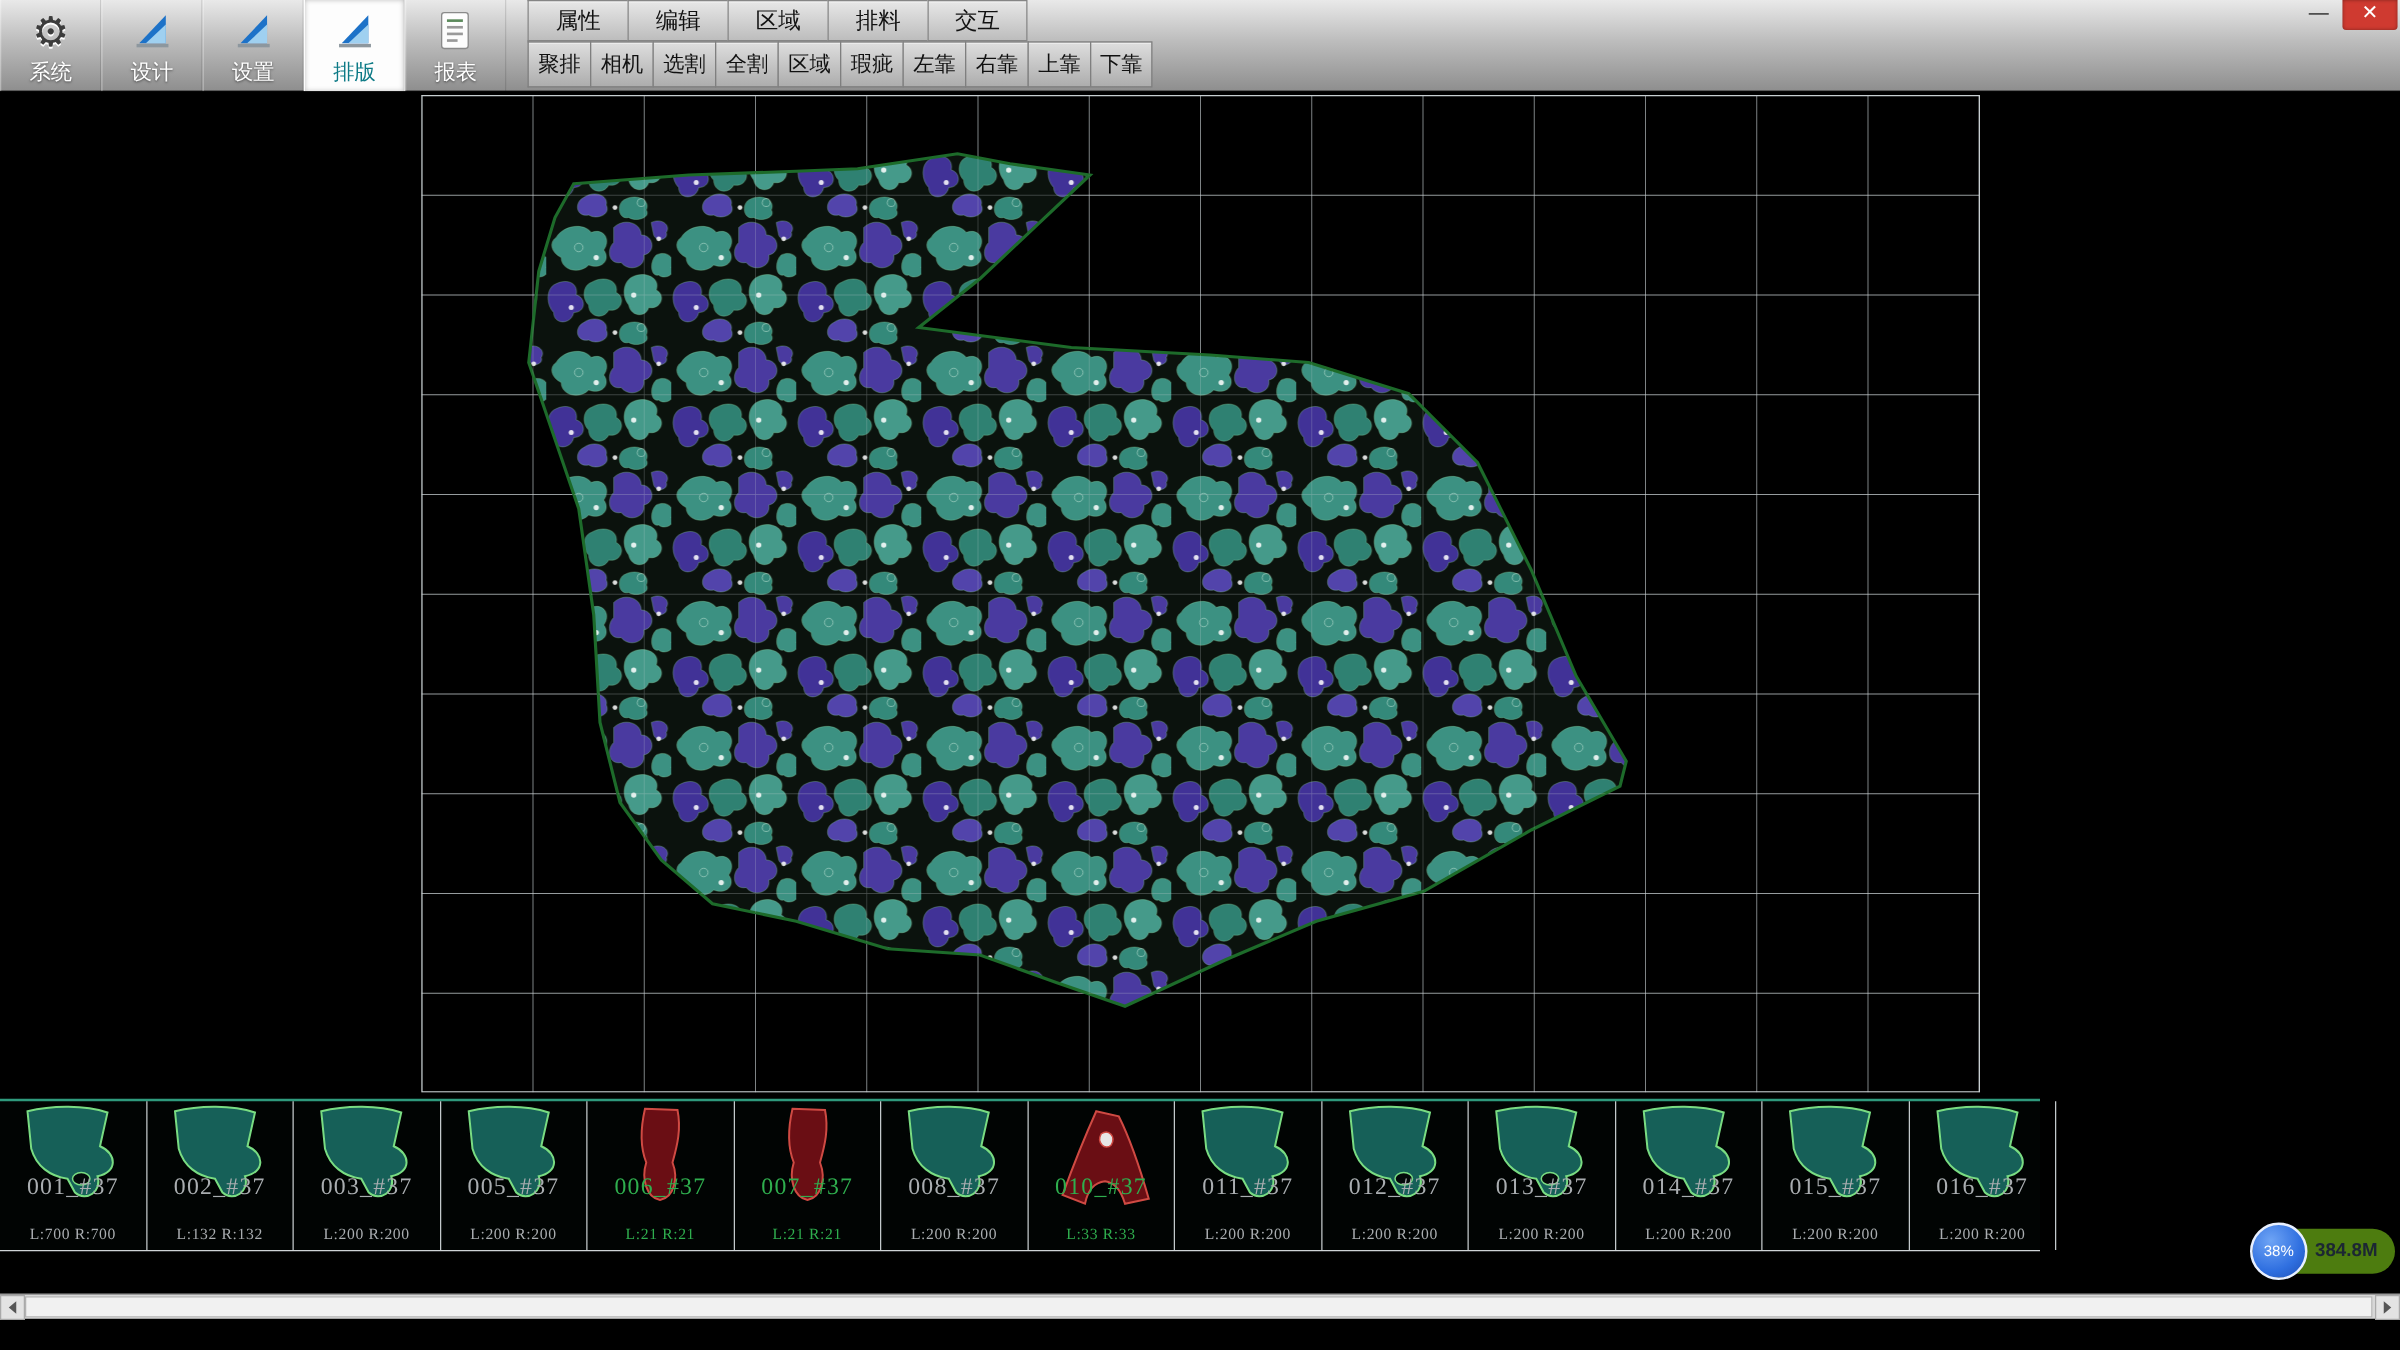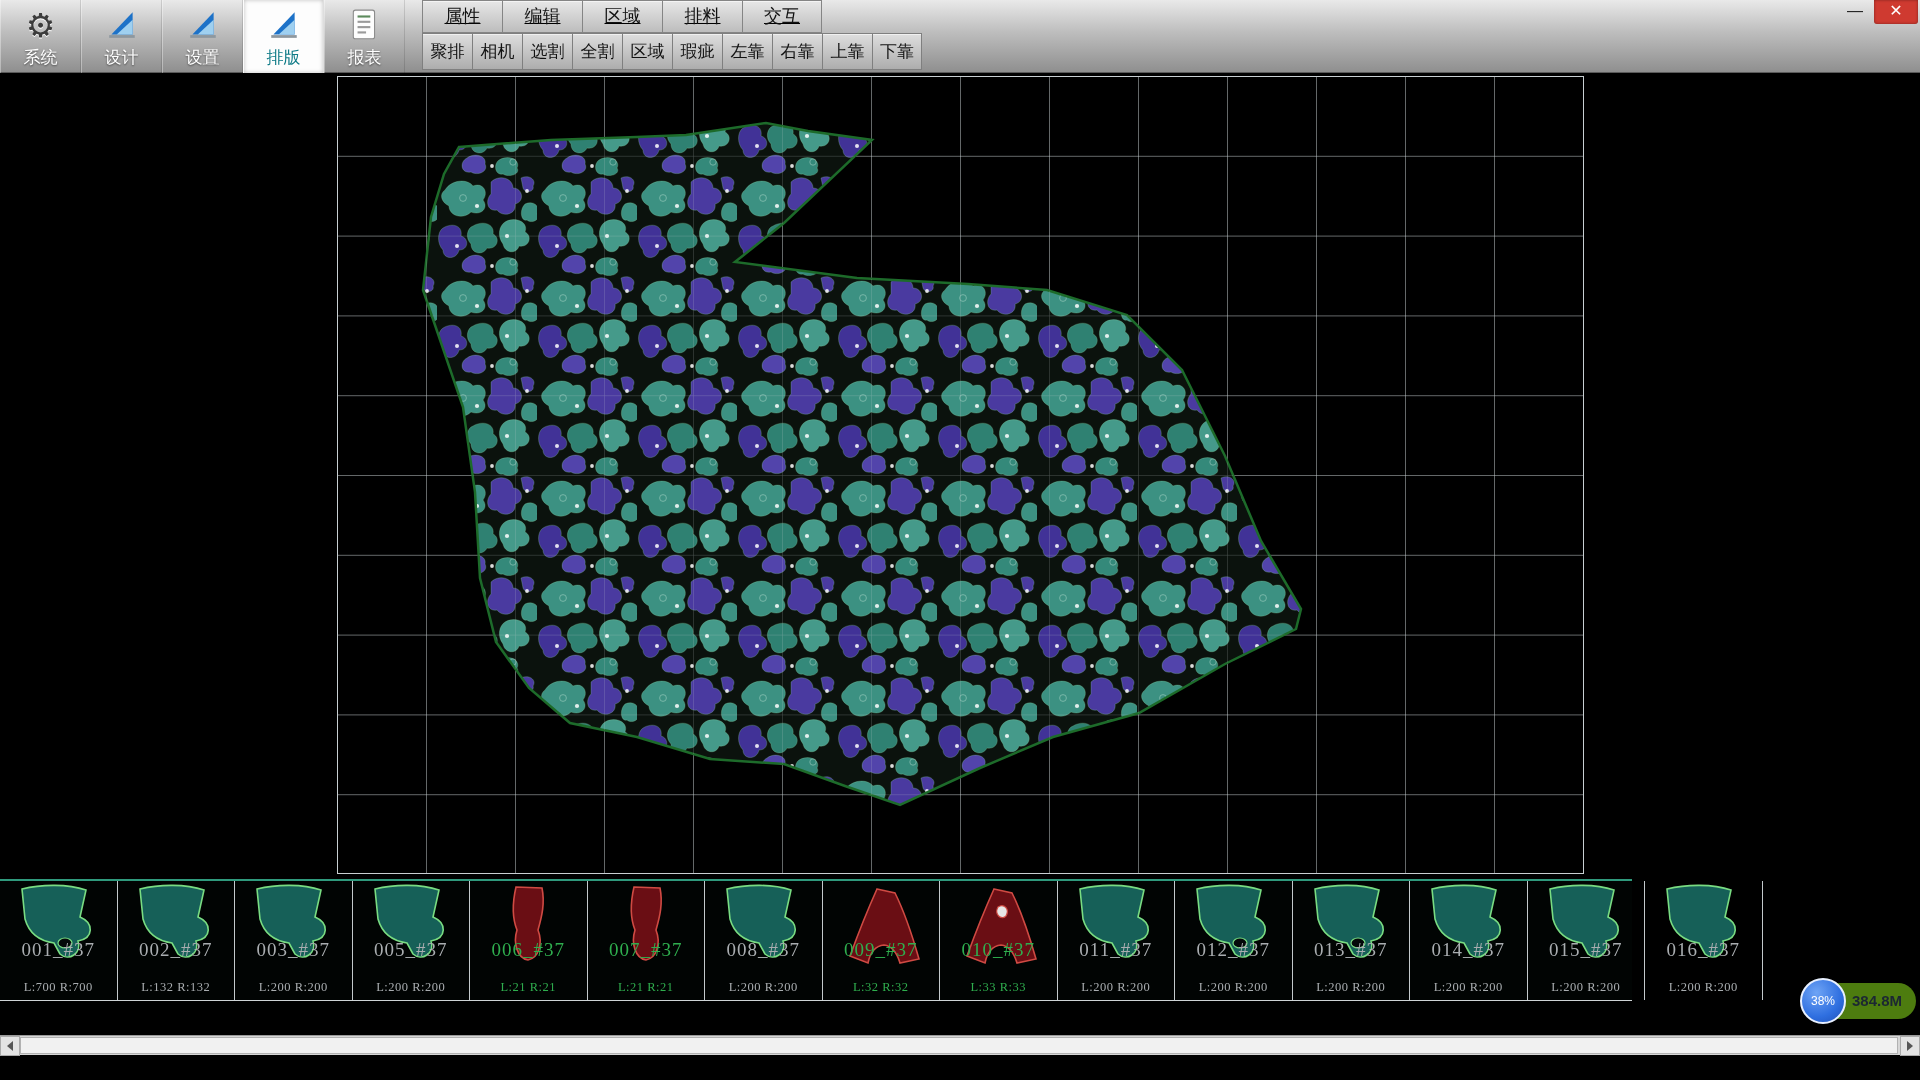--- a/index.html
+++ b/index.html
@@ -13,21 +13,21 @@
   .bigbtns { position:absolute; left:0; top:0; height:73px; display:flex; }
   .bigbtn { width:81px; height:73px; display:flex; flex-direction:column; align-items:center; justify-content:flex-start;
     padding-top:5px; cursor:default; border-right:1px solid rgba(0,0,0,.12); border-left:1px solid rgba(255,255,255,.35); }
   .bigbtn .ic { width:40px; height:40px; display:flex; align-items:center; justify-content:center; }
   .bigbtn .lbl { font-size:17px; color:#fff; text-shadow:0 1px 2px rgba(0,0,0,.55); margin-top:1px; }
   .bigbtn.selected { background:#fdfdfd; box-shadow:inset 0 0 4px rgba(0,0,0,.25); }
   .bigbtn.selected .lbl { color:#0d7a86; text-shadow:none; }
   .gear-glyph { font-size:33px; line-height:33px; color:#3c3c3c; text-shadow:0 1px 0 #fff; }
 
   .menus { position:absolute; left:422px; top:0; }
-  .menurow { display:flex;text-decoration:underline; }
+  .menurow { display:flex; }
   .menutab { width:80px; height:33px; line-height:31px; text-align:center; font-size:18px; color:#111;
     background:linear-gradient(#e7e7e7,#bdbdbd); border:1px solid #858585; border-right:none;
     box-shadow:inset 0 1px 0 #f4f4f4; }
   .menutab:last-child { border-right:1px solid #858585; }
   .toolrow { display:flex; margin-top:0; }
   .toolbtn { width:50px; height:37px; line-height:35px; text-align:center; font-size:17px; color:#111;
     background:linear-gradient(#dedede,#adadad); border:1px solid #7f7f7f; border-right:none;
     box-shadow:inset 0 1px 0 #f0f0f0; }
   .toolbtn:last-child { border-right:1px solid #7f7f7f; }
 
@@ -244,27 +244,20 @@
       <div class="cell">
         <svg viewBox="0 0 100 84">
           <path d="M14 6 C34 1 60 1 78 7 L72 34 C86 40 86 55 70 58 C74 70 61 79 52 71 L46 60 C32 58 21 50 17 36 Z" fill="#166058" stroke="#79dc82" stroke-width="1.6"></path>
         </svg>
         <div class="pid" style="color:#a9adb0">008_#37</div>
         <div class="plr" style="color:#a9adb0">L:200 R:200</div>
       </div>
       <div class="cell">
         <svg viewBox="0 0 100 84">
           <path d="M46 6 L64 10 C74 30 82 55 88 76 L69 80 C66 70 61 63 53 62 C44 63 39 70 37 80 L19 73 C27 51 37 26 46 6 Z" fill="#6a0e14" stroke="#cf4a43" stroke-width="1.6"></path>
-        </svg>
-        <div class="pid" style="color:#2fae4e">009_#37</div>
-        <div class="plr" style="color:#2fae4e">L:32 R:32</div>
-      </div>
-      <div class="cell">
-        <svg viewBox="0 0 100 84">
-          <path d="M46 6 L64 10 C74 30 82 55 88 76 L69 80 C66 70 61 63 53 62 C44 63 39 70 37 80 L19 73 C27 51 37 26 46 6 Z" fill="#6a0e14" stroke="#cf4a43" stroke-width="1.6"></path>
           <path d="M50 24 C56 20 62 26 58 33 C53 38 46 31 50 24 Z" fill="#e6e6e6" stroke="#cf4a43" stroke-width="1.2"></path>
         </svg>
         <div class="pid" style="color:#2fae4e">010_#37</div>
         <div class="plr" style="color:#2fae4e">L:33 R:33</div>
       </div>
       <div class="cell">
         <svg viewBox="0 0 100 84">
           <path d="M14 6 C34 1 60 1 78 7 L72 34 C86 40 86 55 70 58 C74 70 61 79 52 71 L46 60 C32 58 21 50 17 36 Z" fill="#166058" stroke="#79dc82" stroke-width="1.6"></path>
         </svg>
         <div class="pid" style="color:#a9adb0">011_#37</div>

